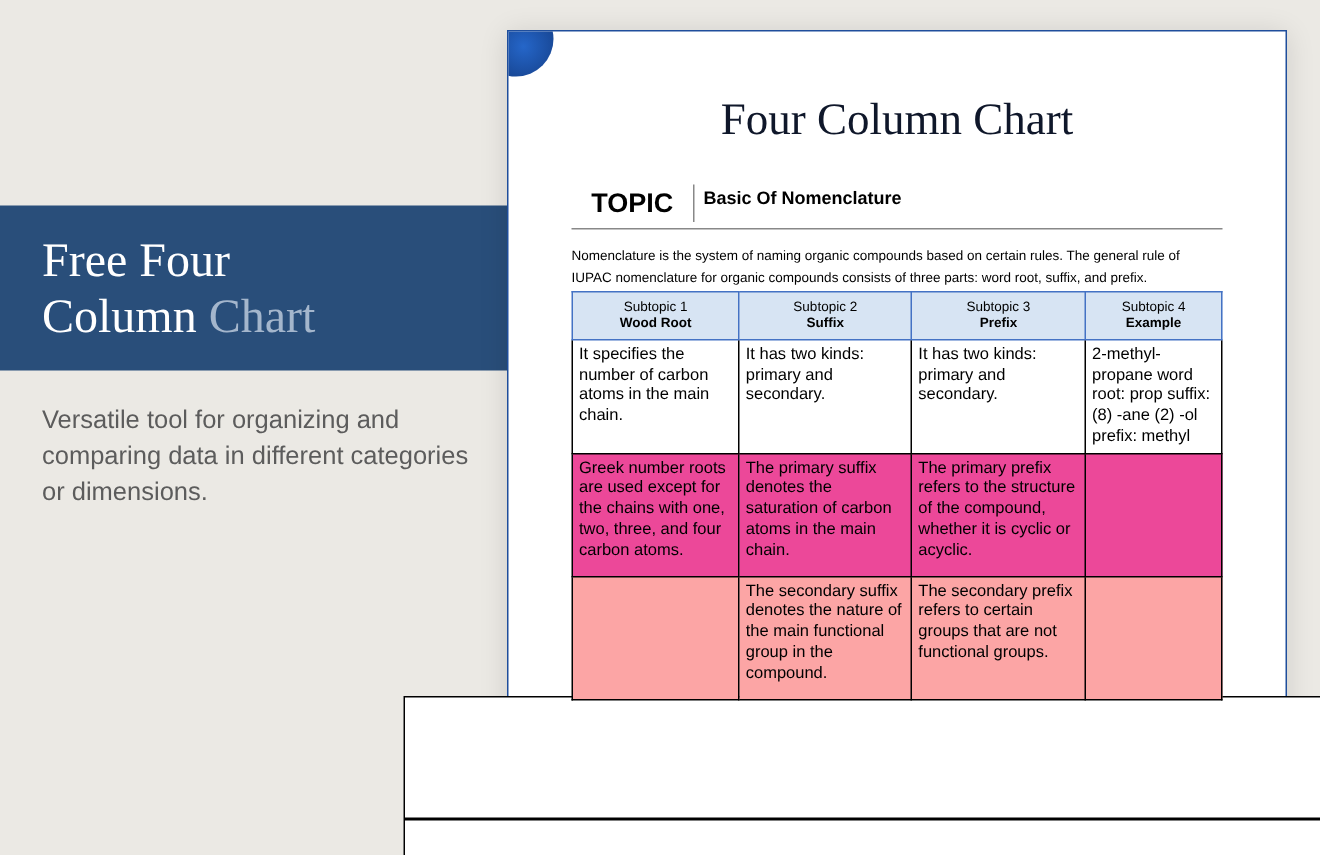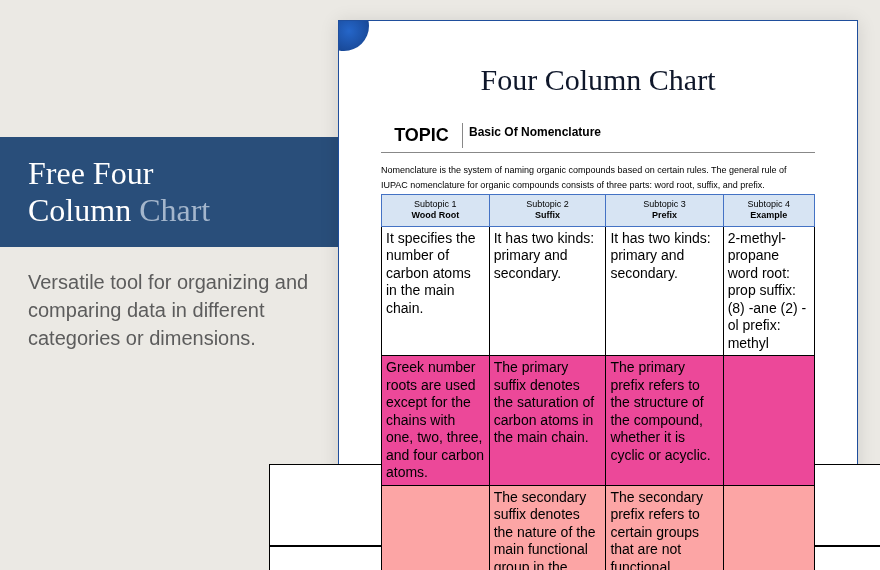--- a/index.html
+++ b/index.html
@@ -26,21 +26,21 @@
       color: #fff;
       font-family: Georgia, 'Times New Roman', serif;
     }
     .banner-title .accent { color: #a4b6cc; }
     .description {
       position: absolute;
       left: 28px;
       top: 268px;
       width: 290px;
       font-family: -apple-system, Helvetica, Arial, sans-serif;
-      font-size: 20px;
+      font-size: 17px;
       line-height: 1.4;
       color: #5c5c5c;
     }
     .document {
       position: absolute;
       left: 338px;
       top: 20px;
       width: 520px;
       height: 640px;
       background: #fff;
@@ -108,21 +108,21 @@
       font-size: 9px;
       padding: 4px 3px;
       text-align: center;
       font-weight: normal;
       color: #000;
       line-height: 1.3;
     }
     .chart-table th .sub-name { font-weight: bold; display: block; }
     .chart-table td {
       border: 1px solid #000;
-      font-size: 14px;
+      font-size: 11px;
       padding: 3px 4px;
       vertical-align: top;
       line-height: 1.25;
       height: 62px;
     }
     .ext-row {
       position: absolute;
       left: -70px;
       right: -70px;
       border: 1px solid #000;

